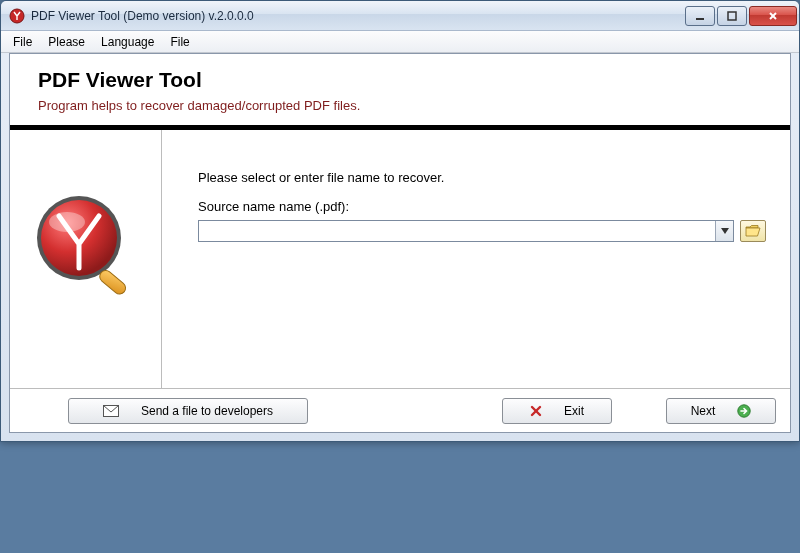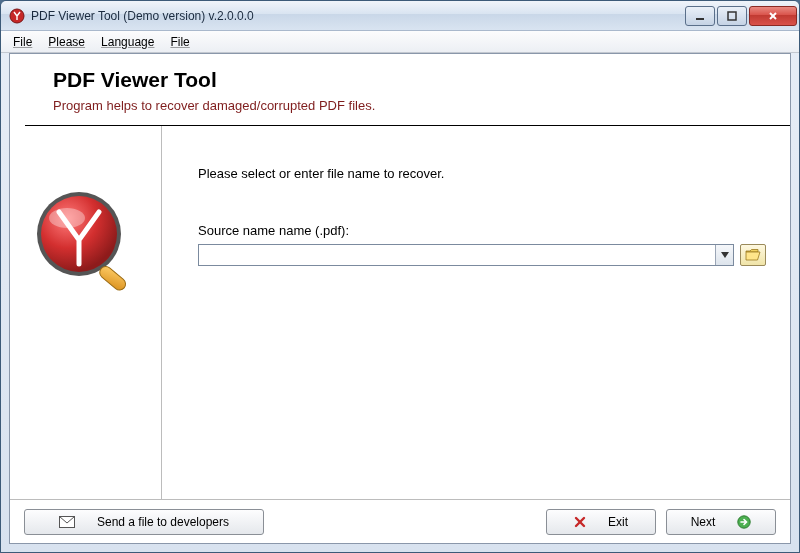--- a/index.html
+++ b/index.html
@@ -6,21 +6,21 @@
 body {
   font-family: "Segoe UI", Tahoma, sans-serif;
   font-size: 12px;
   background: #5a7ca0;
   width: 800px;
   height: 553px;
   overflow: hidden;
 }
 .window {
   width: 800px;
-  height: 553px;
+  height: 442px;
   background: linear-gradient(#e8eef7, #d8e2ef);
   border: 1px solid #3c5a78;
   border-radius: 6px 6px 0 0;
   display: flex;
   flex-direction: column;
   box-shadow: 0 0 8px rgba(0,0,0,0.4);
 }
 .titlebar {
   height: 30px;
   background: linear-gradient(#f0f4fa 0%, #d9e4f1 45%, #c9d7e8 46%, #d9e4f1 100%);
@@ -57,35 +57,34 @@
   background: linear-gradient(#fcfcfd, #eceff4);
   border-bottom: 1px solid #c3c8d0;
   display: flex;
   align-items: center;
   padding: 0 4px;
 }
 .menuitem {
   padding: 2px 8px;
   cursor: pointer;
 }
-.menuitem span { text-decoration: underline; text-decoration-color: rgba(0,0,0,0.35); }
+.menuitem span { text-decoration-color: rgba(0,0,0,0.35); }
 
 .client {
   flex: 1;
   background: #fff;
   margin: 0 8px 8px 8px;
   border: 1px solid #8a97aa;
   display: flex;
   flex-direction: column;
 }
 
 .header-block {
   padding: 14px 20px 12px 28px;
-  border-bottom: 1px solid #000000;
-  margin-left: 15px;
+  border-bottom: 5px solid #000000;
 }
 .header-title {
   font-size: 21px;
   font-weight: bold;
   color: #000;
   margin-bottom: 6px;
 }
 .header-sub {
   font-size: 13px;
   color: #7f1d1d;
@@ -102,21 +101,21 @@
   display: flex;
   justify-content: center;
   align-items: flex-start;
 }
 .main-panel {
   flex: 1;
   padding: 40px 24px 0 36px;
 }
 .instruction {
   font-size: 13px;
-  margin-bottom: 42px;
+  margin-bottom: 14px;
 }
 .field-label {
   font-size: 13px;
   margin-bottom: 6px;
 }
 .field-row {
   display: flex;
   align-items: center;
   gap: 6px;
 }
@@ -166,20 +165,21 @@
   border: 1px solid #8a8f96;
   border-radius: 3px;
   background: linear-gradient(#fdfdfe, #e5e8ec);
   display: flex;
   align-items: center;
   justify-content: center;
   gap: 22px;
   cursor: pointer;
   font-size: 12px;
   padding: 0 12px;
+  margin-left: 44px;
 }
 .btn.wide { min-width: 240px; }
 
 .iconbox { display: inline-flex; }
 </style>
 </head>
 <body>
 
 <div class="window">
 

